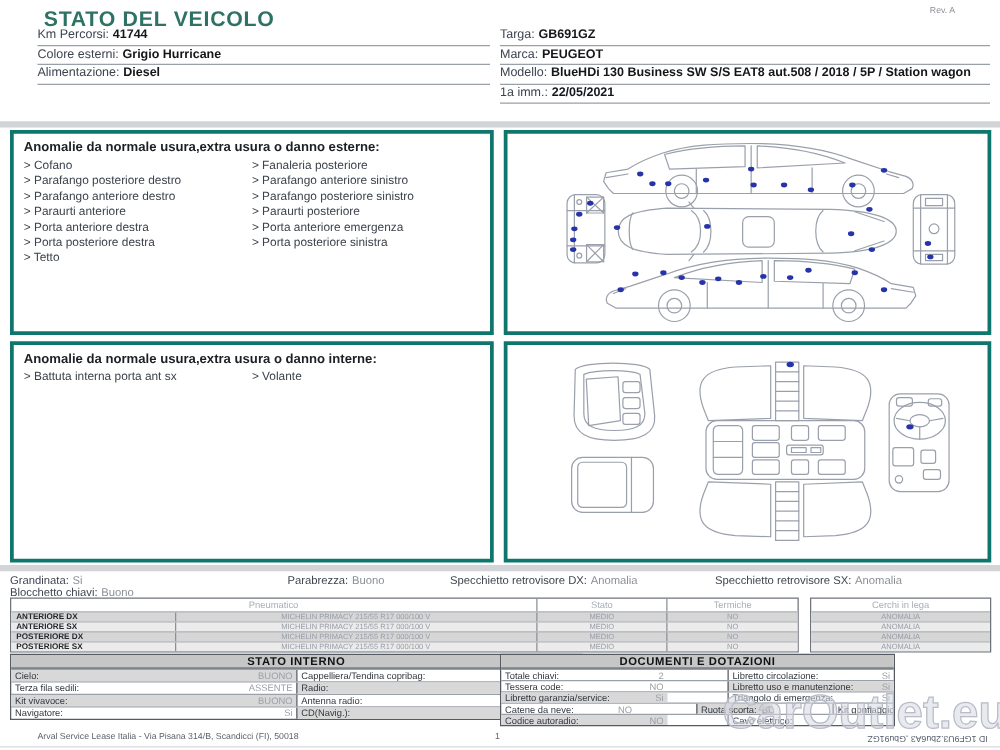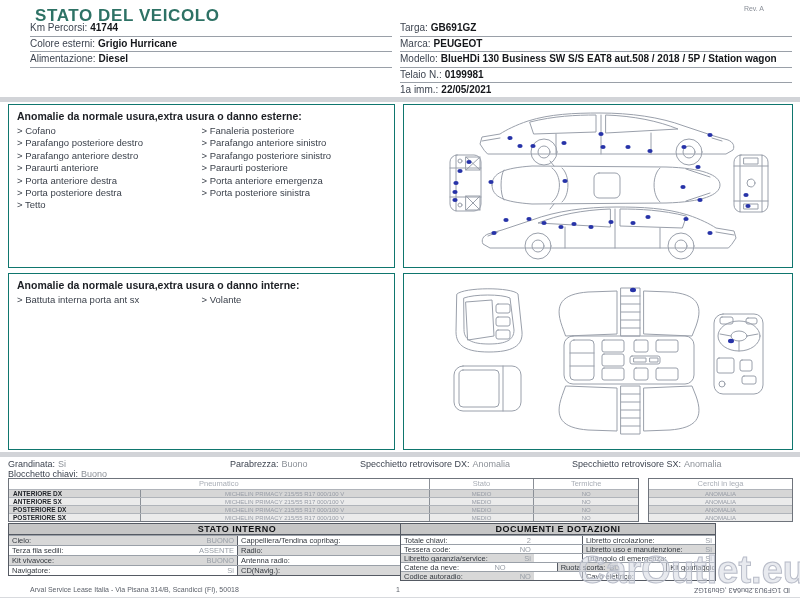--- a/index.html
+++ b/index.html
@@ -13,21 +13,21 @@
   .hblock{position:absolute;top:21px;}
   .hb-left{left:30px;width:362px;}
   .hb-right{left:400px;width:392px;}
   .hrow{border-bottom:1px solid #9aa0a8;padding:1px 0 2px;font-size:10px;color:#3d4450;line-height:11.5px;}
   .hrow b{color:#14161a;margin-left:3px;}
 
   .bar{position:absolute;left:0;width:800px;height:5px;background:#d2d4d8;}
   .bar1{top:97px;}.bar2{top:452px;}
 
   
-  .box{position:absolute;border:1px solid #0f766e;background:#fff;}
+  .box{position:absolute;border:3px solid #0f766e;background:#fff;}
   .bx-ext-t{left:8px;top:104px;width:387px;height:164px;}
   .bx-ext-d{left:403px;top:104px;width:390px;height:164px;}
   .bx-int-t{left:8px;top:273px;width:387px;height:177px;}
   .bx-int-d{left:403px;top:273px;width:390px;height:177px;}
   .anom-title{font-size:10.5px;font-weight:bold;color:#1c1f24;padding:5px 8px 3px;}
   .anom-cols{display:flex;padding:0 8px;}
   .anom-col{width:50%;}
   .anom-item{font-size:9.5px;color:#3c424c;line-height:12.4px;white-space:nowrap;}
   .anom-item::before{content:"> ";color:#3c424c;}
   .diagram{width:100%;height:100%;display:block;}
@@ -93,21 +93,20 @@
   <div class="hblock hb-left">
     <div class="hrow"><span>Km Percorsi:</span><b>41744</b></div>
     <div class="hrow"><span>Colore esterni:</span><b>Grigio Hurricane</b></div>
     <div class="hrow"><span>Alimentazione:</span><b>Diesel</b></div>
   </div>
 
   <div class="hblock hb-right">
     <div class="hrow"><span>Targa:</span><b>GB691GZ</b></div>
     <div class="hrow"><span>Marca:</span><b>PEUGEOT</b></div>
     <div class="hrow"><span>Modello:</span><b>BlueHDi 130 Business SW S/S EAT8 aut.508 / 2018 / 5P / Station wagon</b></div>
-    <div class="hrow"><span>Telaio N.:</span><b>0199981</b></div>
     <div class="hrow"><span>1a imm.:</span><b>22/05/2021</b></div>
   </div>
 
   <div class="bar bar1"></div>
 
   <div class="box bx-ext-t">
     <div class="anom-title">Anomalie da normale usura,extra usura o danno esterne:</div>
     <div class="anom-cols">
       <div class="anom-col">
         <div class="anom-item">Cofano</div>

